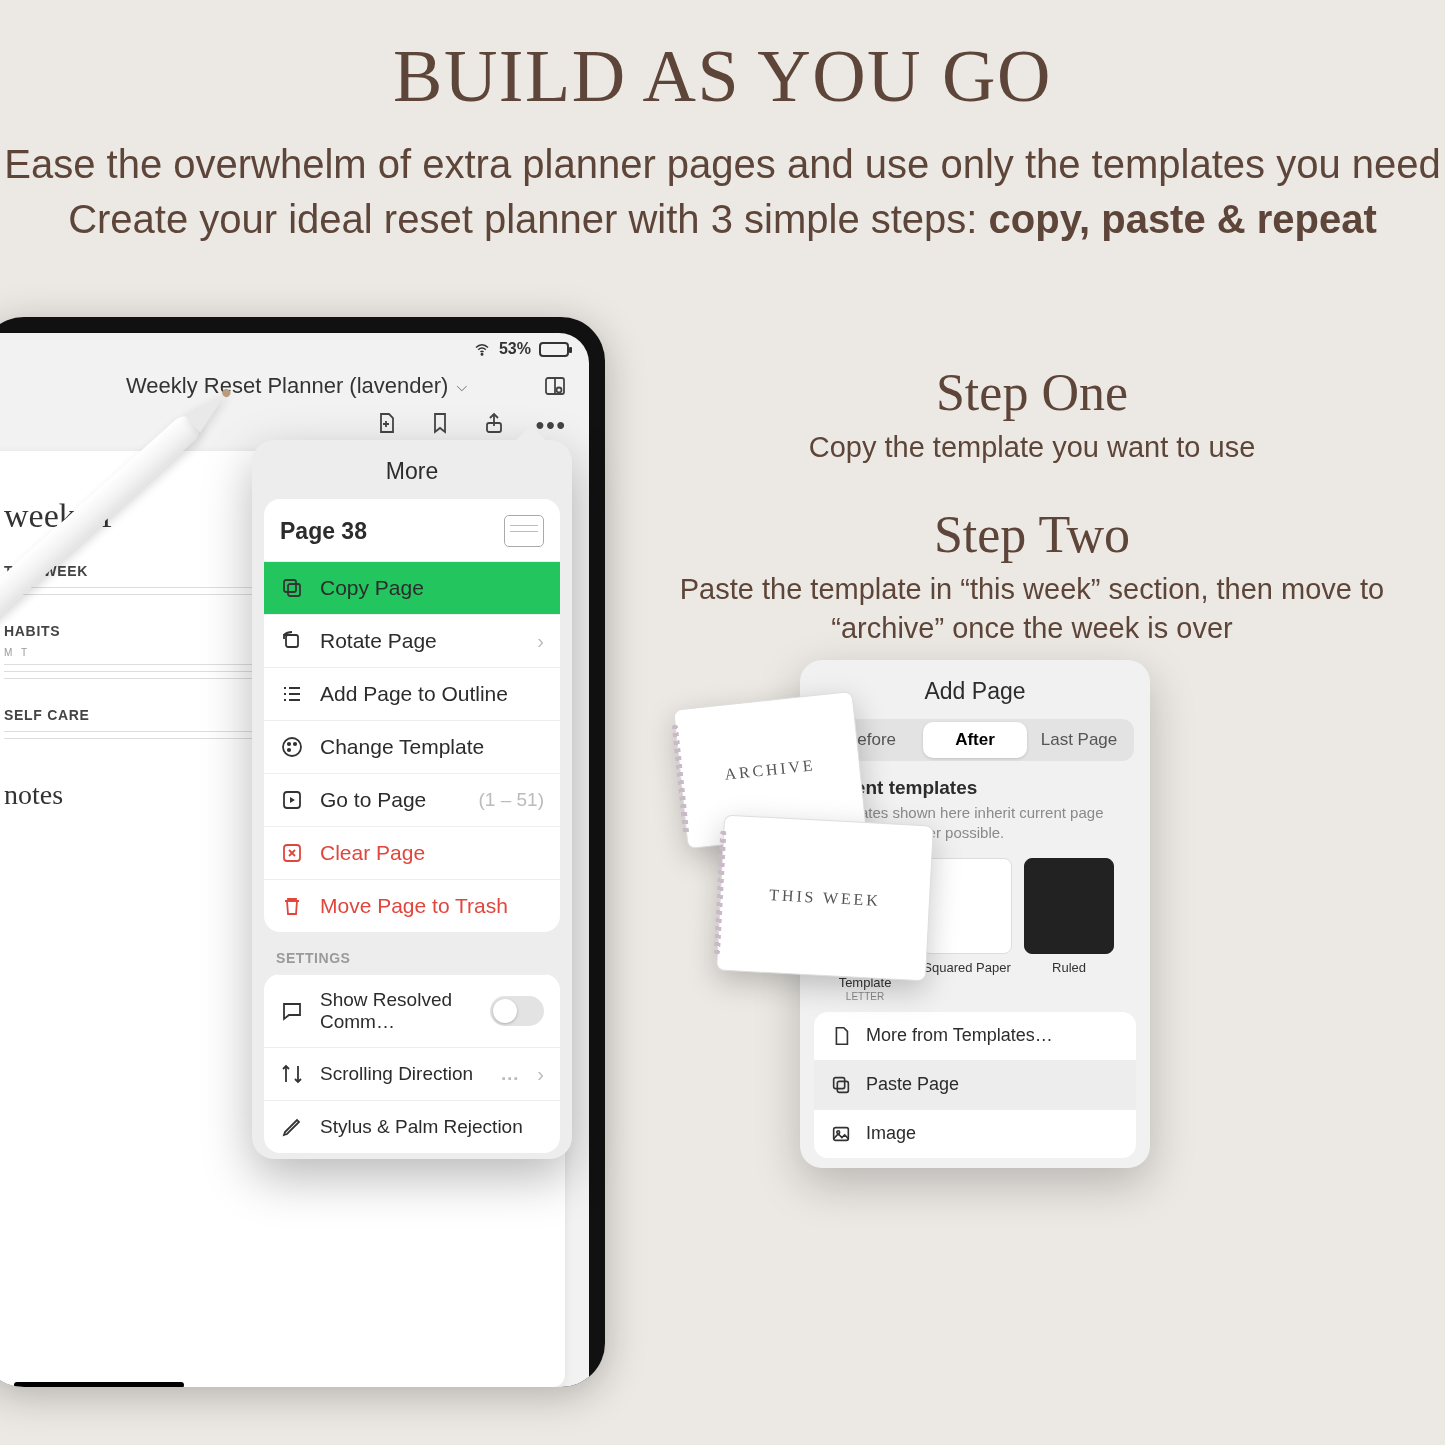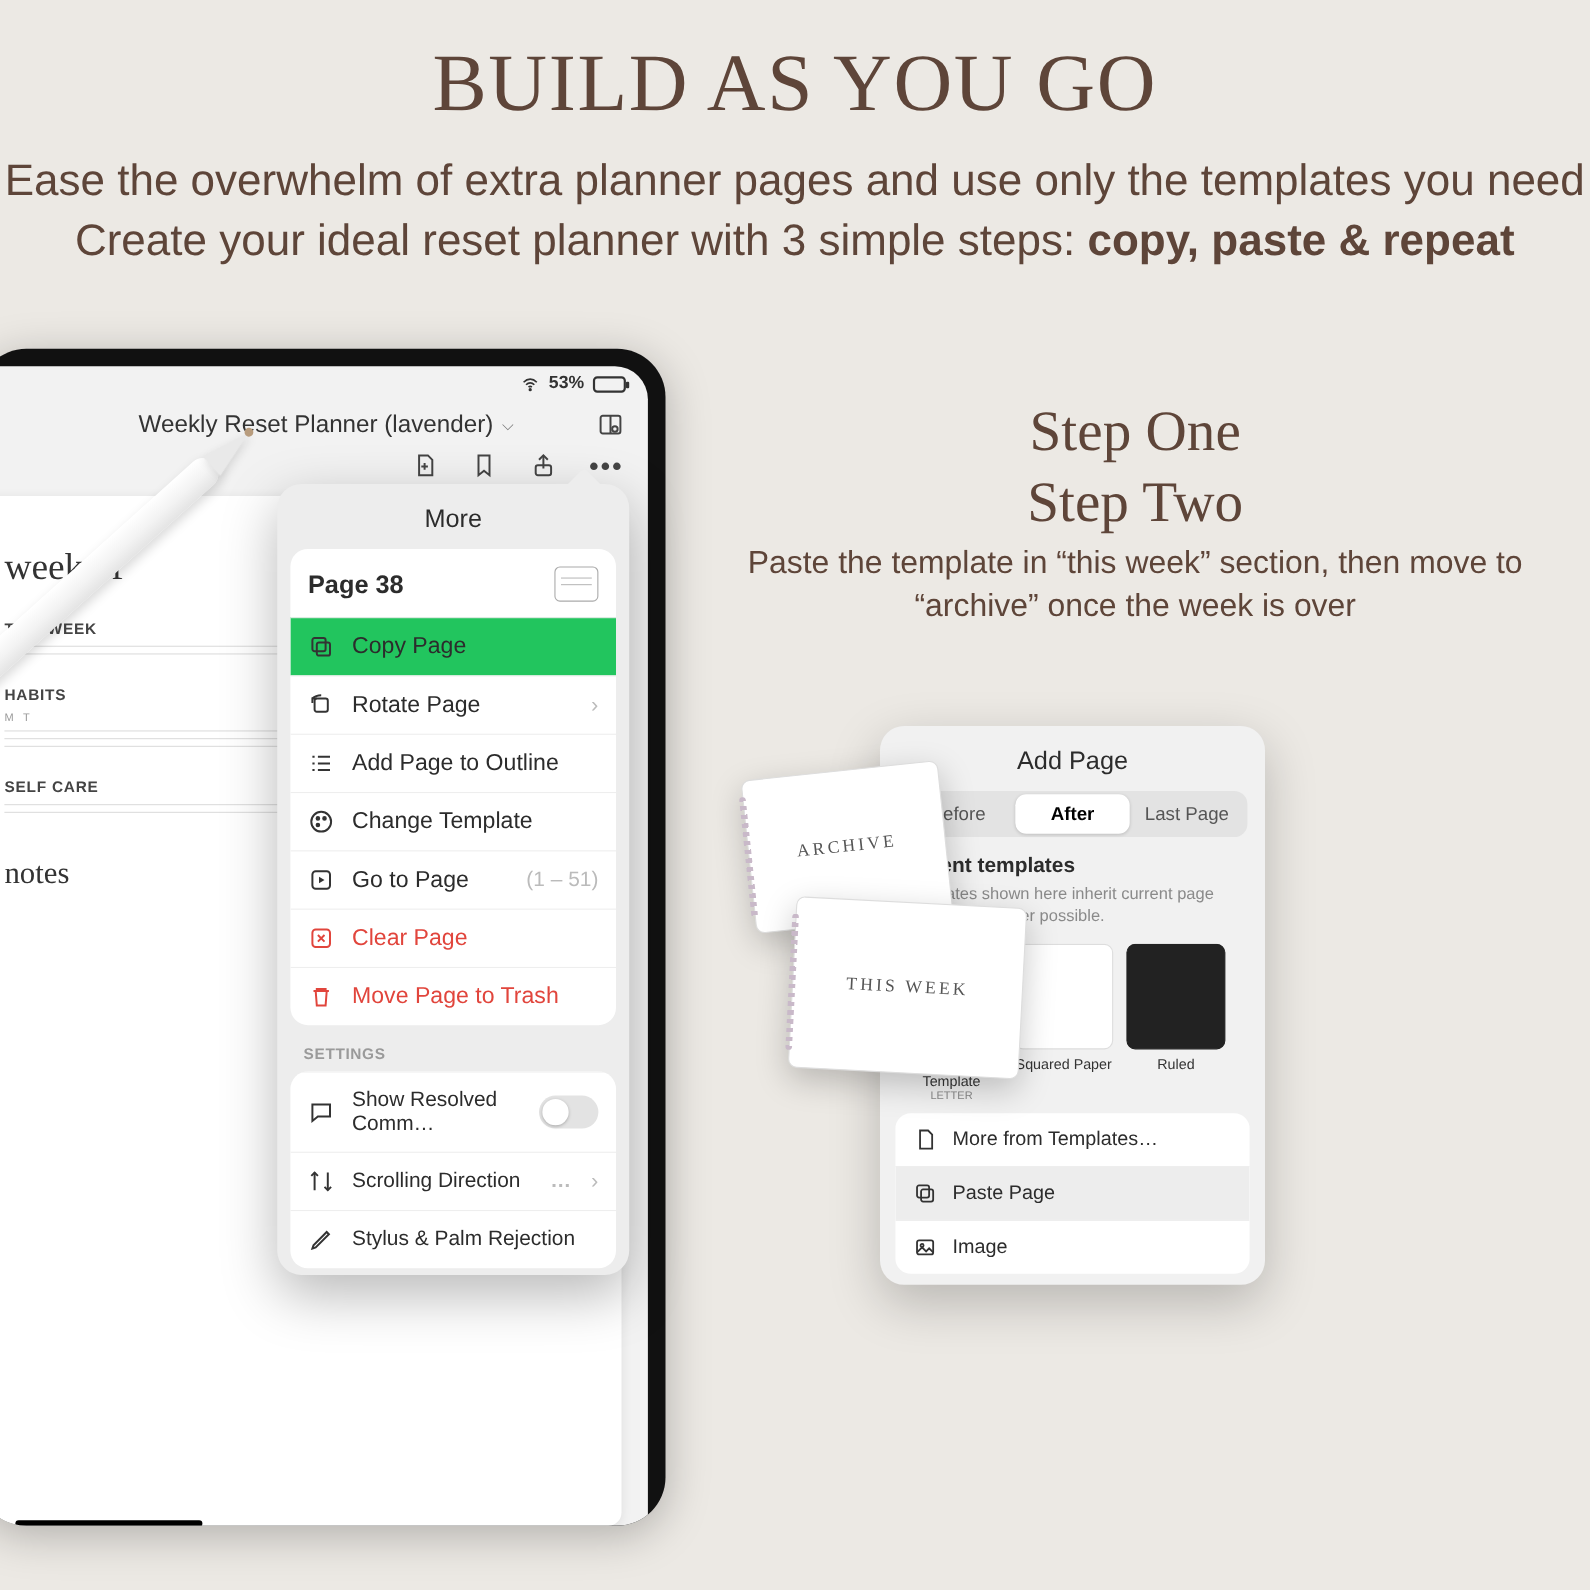--- a/index.html
+++ b/index.html
@@ -243,20 +243,21 @@
 <div class="hero">
   <h1>BUILD AS YOU GO</h1>
   <p>Ease the overwhelm of extra planner pages and use only the templates you need</p>
   <p>
     <span>Create your ideal reset planner with 3 simple steps: </span><b>copy, paste &amp; repeat</b>
   </p>
 </div>
 
 <div class="steps">
   <p class="step-heading">Step One</p>
+  <p class="step-body">Copy the template you want to use</p>
   <p class="step-heading">Step Two</p>
   <p class="step-body">Paste the template in “this week” section, then move to “archive” once the week is over</p>
 </div>
 
 <div class="tablet">
   <div class="tablet-screen">
 
     <div class="status">
       <svg class="wifi-icon" viewBox="0 0 24 24" fill="none" stroke="#333" stroke-width="2">
           <path d="M4 10c5-5 11-5 16 0"></path>

